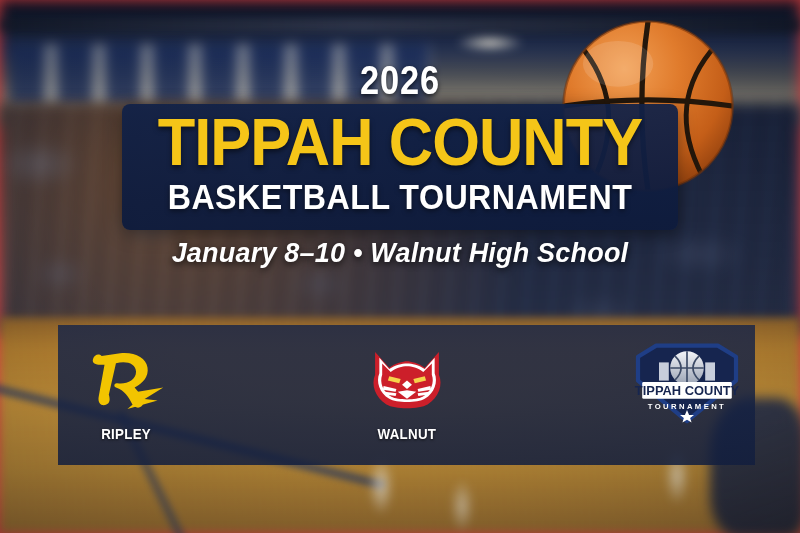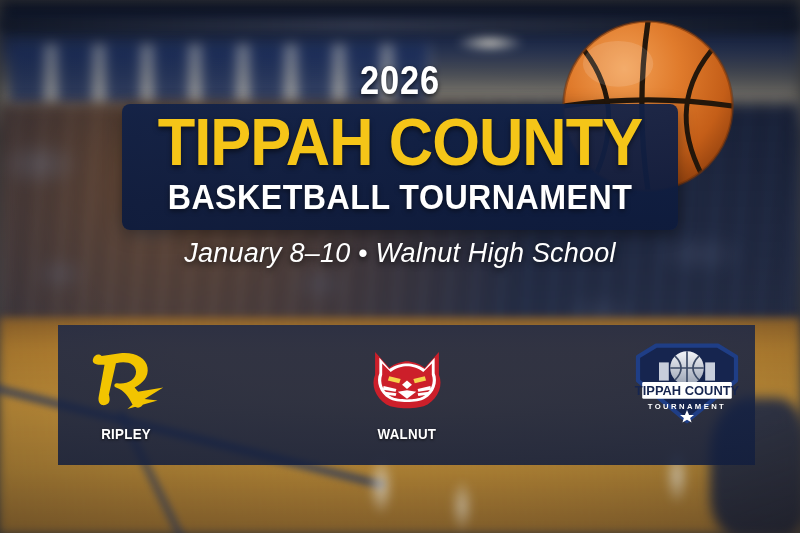--- a/index.html
+++ b/index.html
@@ -7,21 +7,21 @@
     margin: 0;
     padding: 0;
     background: #000;
   }
   #poster {
     position: relative;
     width: 800px;
     height: 533px;
     overflow: hidden;
     font-family: "Liberation Sans", sans-serif;
-    background: #404040;
+    background: #ef4444;
   }
 
   
   .bg-layer { position: absolute; inset: 0; }
   
   .bg-top {
     position: absolute; left: 0; top: 0; width: 800px; height: 126px;
     background:
       linear-gradient(180deg, #0a1020 0%, #141e36 20%, #233052 38%, #4c4f55 60%, #8a8374 82%, #6d655a 100%);
     filter: blur(7px);
@@ -167,21 +167,21 @@
     transform: scaleX(.92);
     text-shadow: 0 2px 5px rgba(0,0,0,.5);
     white-space: nowrap;
   }
   .date-line {
     position: absolute; left: 0; right: 0; top: 238px;
     text-align: center;
     color: #ffffff;
     font-size: 27px;
     font-style: italic;
-    font-weight: normal;
+    font-weight: bold;
     letter-spacing: .2px;
     text-shadow: 0 2px 7px rgba(0,0,0,.8);
     z-index: 6;
   }
 
   
   .team-strip {
     position: absolute;
     left: 58px; top: 325px; width: 697px; height: 140px;
     background: linear-gradient(180deg, rgba(22,36,72,.82) 0%, rgba(18,30,62,.86) 100%);

